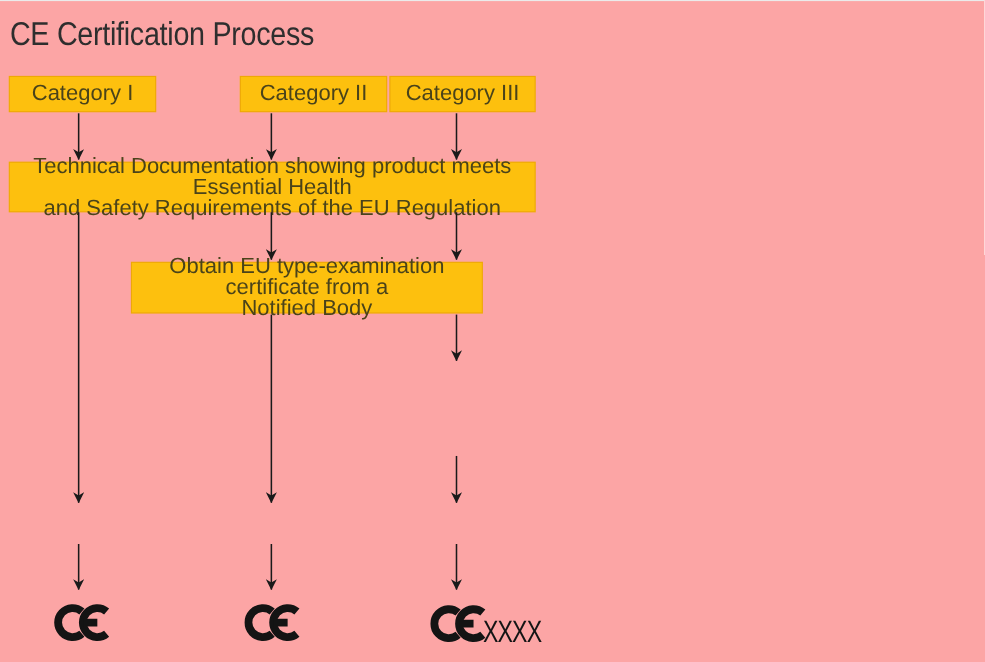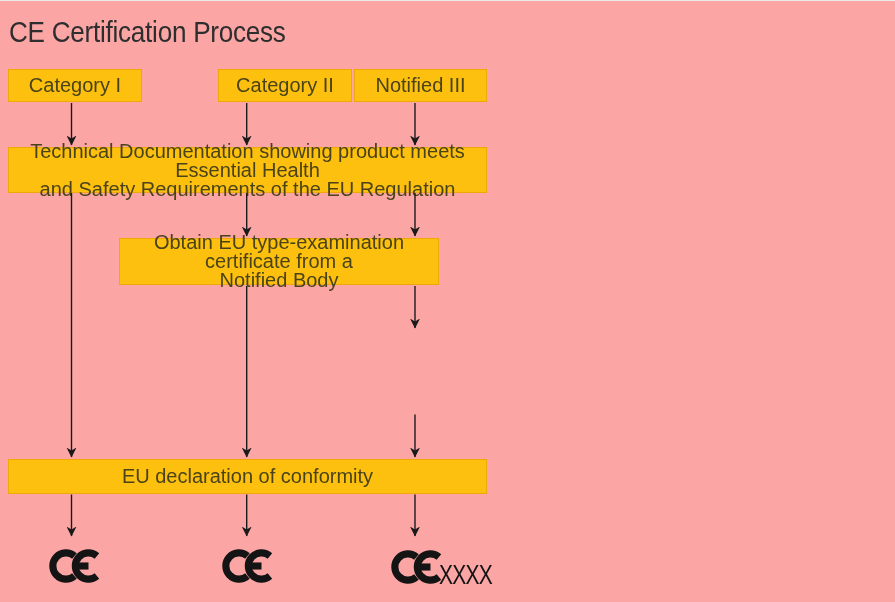--- a/index.html
+++ b/index.html
@@ -78,32 +78,29 @@
 
   <div class="page-title">CE Certification Process</div>
 
   <div class="node" id="node-cat1">
     <span>Category I</span>
   </div>
   <div class="node" id="node-cat2">
     <span>Category II</span>
   </div>
   <div class="node" id="node-cat3">
-    <span>Notified III</span>
+    <span>Category III</span>
   </div>
   <div class="node" id="node-tech">
     <span>Technical Documentation showing product meets Essential Health
 and Safety Requirements of the EU Regulation</span>
   </div>
   <div class="node" id="node-obtain">
     <span>Obtain EU type-examination certificate from a
 Notified Body</span>
-  </div>
-  <div class="node" id="node-decl">
-    <span>EU declaration of conformity</span>
   </div>
 
   <svg id="flow-arrows" width="895" height="602" viewBox="0 0 895 602">
     <defs>
       <marker id="ah" viewBox="0 0 10 10" refX="9.5" refY="5" markerWidth="10" markerHeight="10" orient="auto" markerUnits="userSpaceOnUse">
         <path d="M0 0 L10 5 L0 10 L3 5 Z" fill="#1a1a1a"></path>
       </marker>
     </defs>
     <g stroke="#1a1a1a" stroke-width="1.4">
       <line x1="71.5" y1="103" x2="71.5" y2="145" marker-end="url(#ah)"></line>

